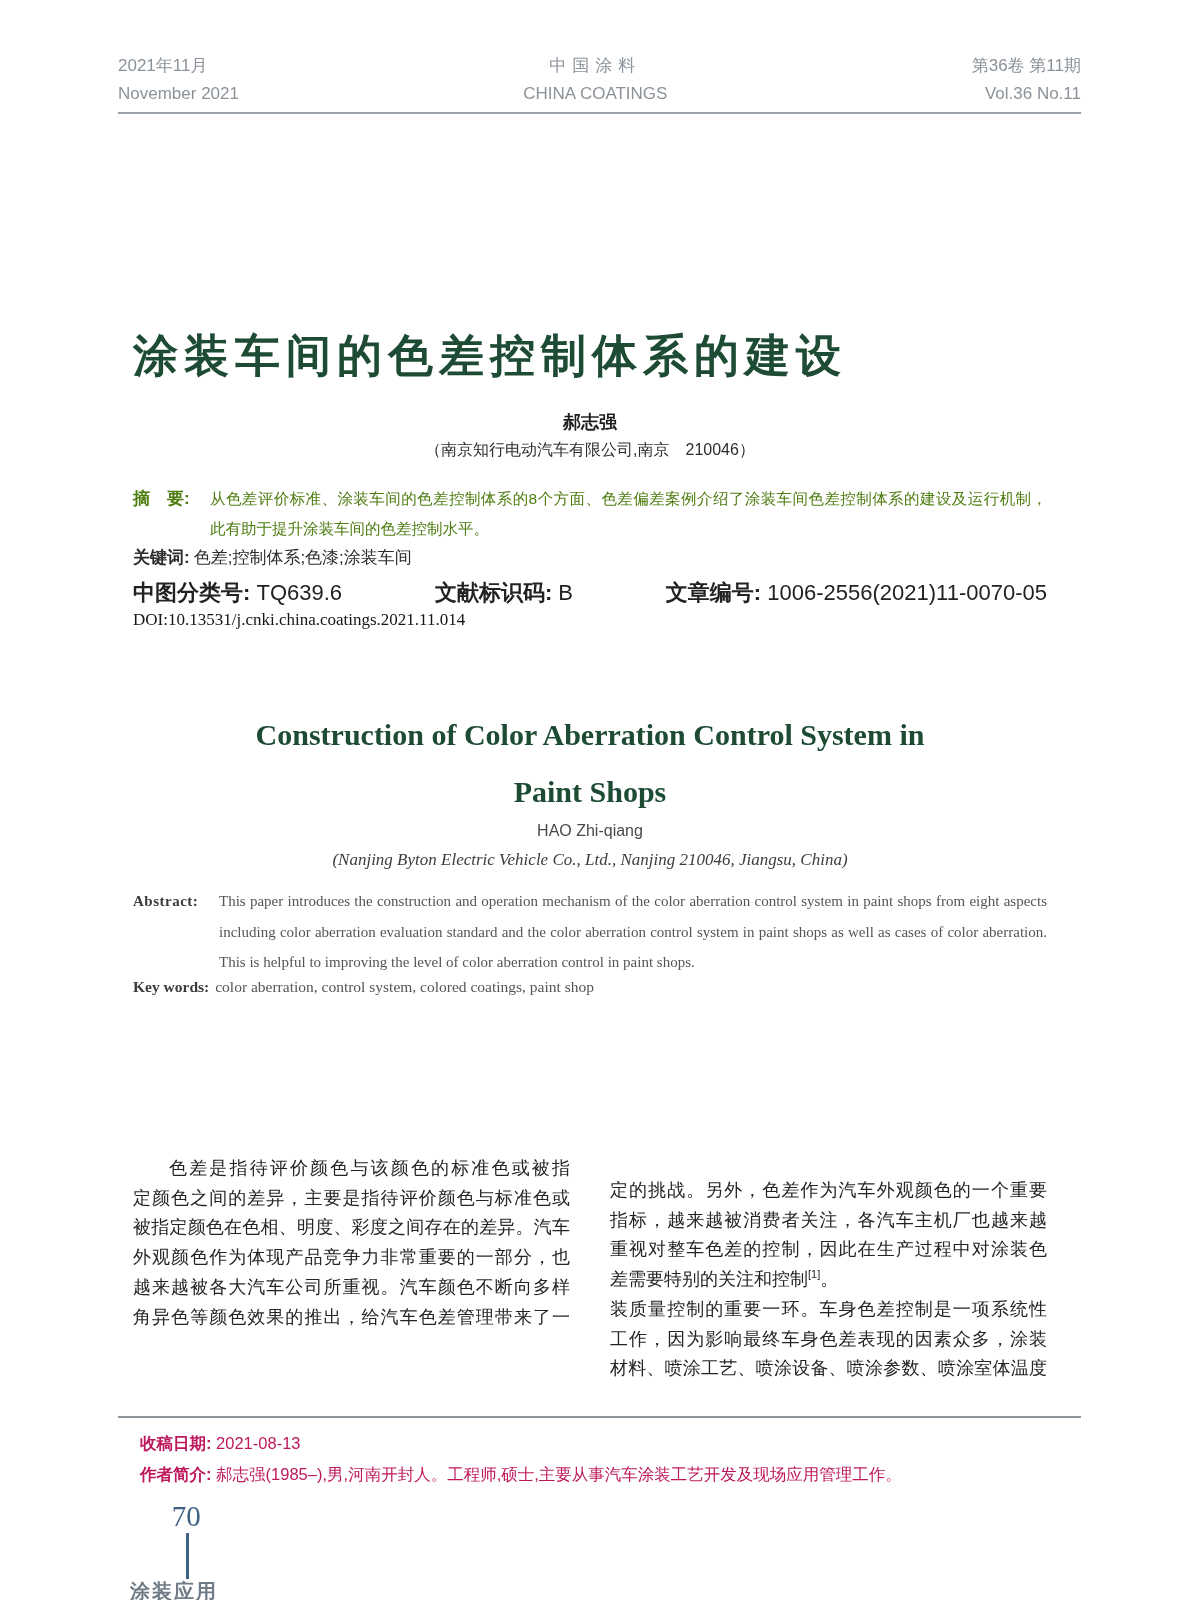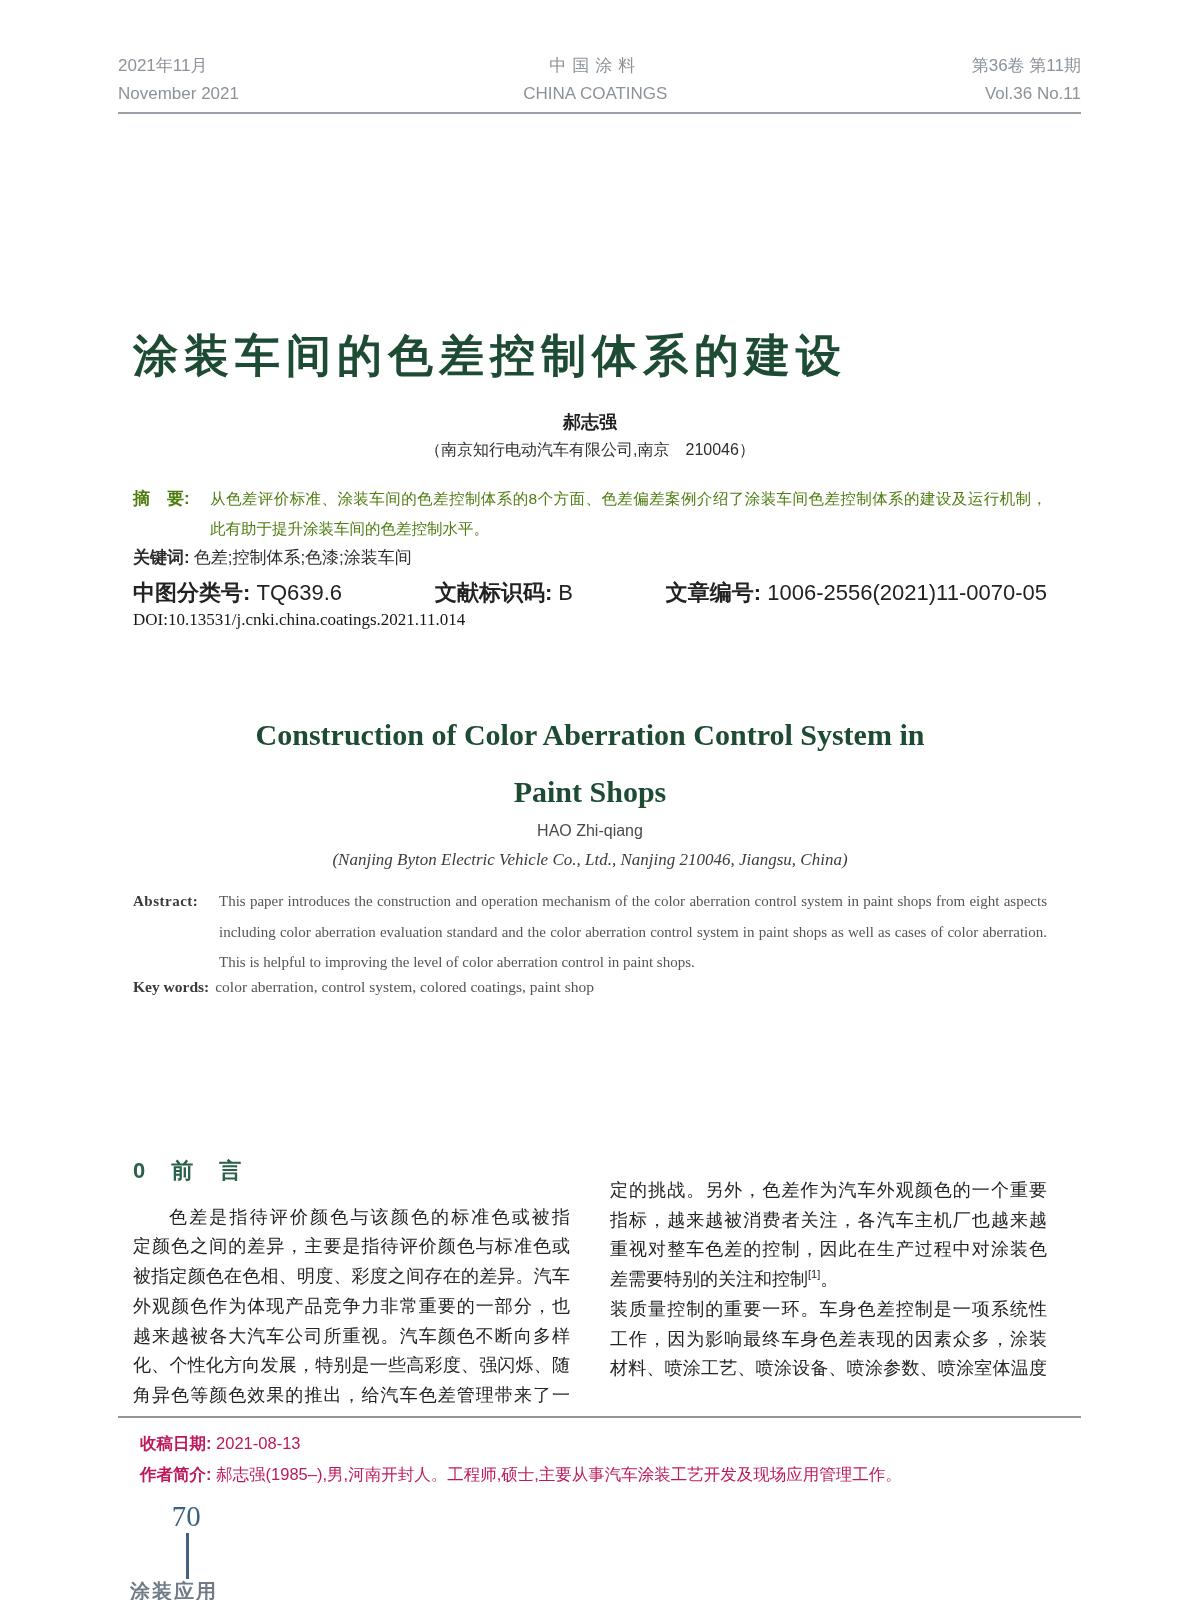--- a/index.html
+++ b/index.html
@@ -133,28 +133,26 @@
       <span>This paper introduces the construction and operation mechanism of the color aberration control system in paint shops from eight aspects including color aberration evaluation standard and the color aberration control system in paint shops as well as cases of color aberration. This is helpful to improving the level of color aberration control in paint shops.</span>
     </div>
   </div>
 
   <div class="kw-en">
     <span class="lab">Key words:</span><span>color aberration, control system, colored coatings, paint shop</span>
   </div>
 
   <div class="body-sec">
     <div class="bcol bcol-l">
-      <div class="h-sec">0　前　言</div>
       <div>
           <div class="bline indent"><span>色差是指待评价颜色与该颜色的标准色或被指</span><sup></sup><span></span></div>
           <div class="bline"><span>定颜色之间的差异，主要是指待评价颜色与标准色或</span><sup></sup><span></span></div>
           <div class="bline"><span>被指定颜色在色相、明度、彩度之间存在的差异。汽车</span><sup></sup><span></span></div>
           <div class="bline"><span>外观颜色作为体现产品竞争力非常重要的一部分，也</span><sup></sup><span></span></div>
           <div class="bline"><span>越来越被各大汽车公司所重视。汽车颜色不断向多样</span><sup></sup><span></span></div>
-          <div class="bline"><span>化、个性化方向发展，特别是一些高彩度、强闪烁、随</span><sup></sup><span></span></div>
           <div class="bline"><span>角异色等颜色效果的推出，给汽车色差管理带来了一</span><sup></sup><span></span></div>
         </div>
     </div>
     <div class="bcol bcol-r">
       <div>
           <div class="bline"><span>定的挑战。另外，色差作为汽车外观颜色的一个重要</span><sup></sup><span></span></div>
           <div class="bline"><span>指标，越来越被消费者关注，各汽车主机厂也越来越</span><sup></sup><span></span></div>
           <div class="bline"><span>重视对整车色差的控制，因此在生产过程中对涂装色</span><sup></sup><span></span></div>
           <div class="bline short"><span>差需要特别的关注和控制</span><sup>[1]</sup><span>。</span></div>
           <div class="bline"><span>装质量控制的重要一环。车身色差控制是一项系统性</span><sup></sup><span></span></div>

